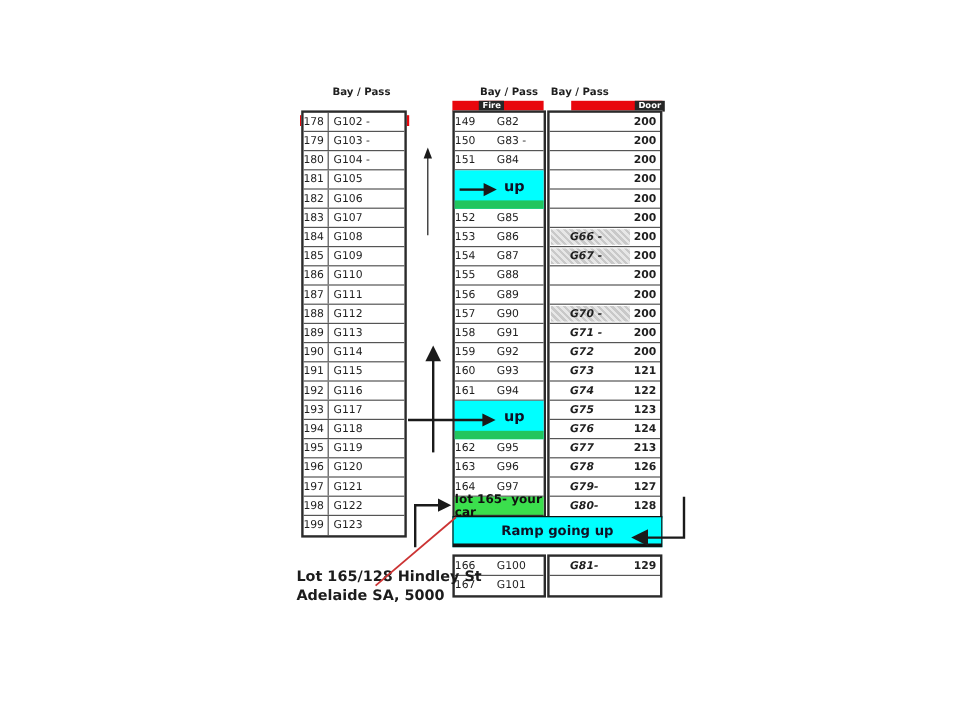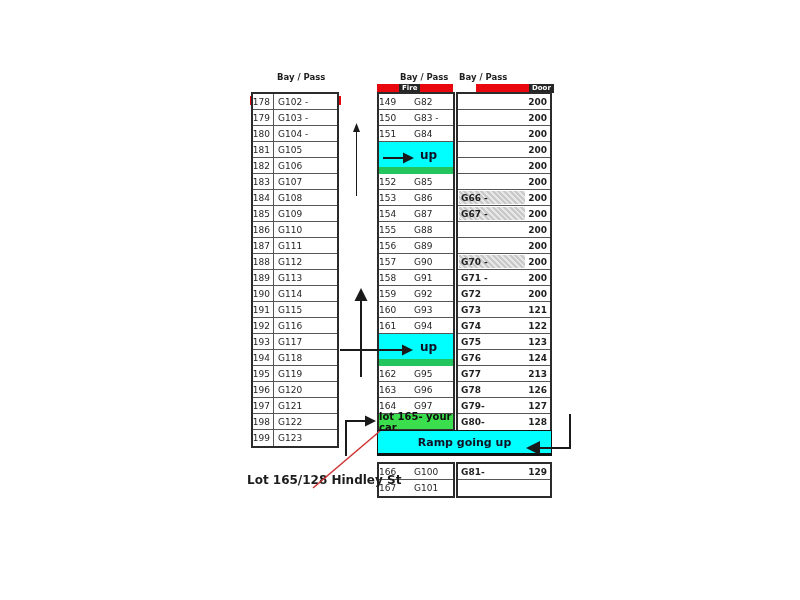--- a/index.html
+++ b/index.html
@@ -19,21 +19,21 @@
   .bay{width:21px;height:100%;display:flex;align-items:center;justify-content:flex-end;
        padding-right:3px;border-right:1px solid #555;box-sizing:border-box;}
   .code{padding-left:4px;white-space:nowrap;}
   
   .mbay{width:21px;padding-left:0;box-sizing:border-box;}
   .mcode{padding-left:14px;white-space:nowrap;}
   
   .rrow{display:flex;align-items:center;justify-content:space-between;height:16px;
         box-sizing:border-box;border-bottom:1px solid #555;font-size:9px;font-weight:bold;
         position:relative;}
-  .rcode{padding-left:3px;position:relative;z-index:2;white-space:nowrap;}
+  .rcode{padding-left:17px;position:relative;z-index:2;white-space:nowrap;font-style:italic;}
   .rnum{padding-right:3px;position:relative;z-index:2;}
   .rrow.hatch::before{content:"";position:absolute;left:1px;top:1px;bottom:1px;width:72%;
         background:repeating-linear-gradient(45deg,#c9c9c9 0 2px,#e7e7e7 2px 4px);z-index:1;}
   
   .upblock{height:32px;background:#00ffff;border-bottom:7px solid #22c55e;position:relative;box-sizing:border-box;}
   .uplabel{position:absolute;left:41px;top:50%;transform:translateY(-50%);
            font-size:12px;font-weight:bold;color:#101024;}
   .lotrow{height:16px;background:#3bdf4d;display:flex;align-items:center;justify-content:center;
           font-size:10px;font-weight:bold;color:#101010;box-sizing:border-box;border-bottom:1px solid #333;}
   
@@ -344,20 +344,21 @@
       </div>
       <div class="rrow">
         <span class="rcode"></span>
         <span class="rnum"></span>
       </div>
     </div>
 </div>
 
 <div class="address">
   <div>Lot 165/128 Hindley St</div>
+  <div>Adelaide SA, 5000</div>
 </div>
 
 <svg class="overlay" viewBox="0 0 800 600" xmlns="http://www.w3.org/2000/svg">
   <g stroke="#1a1a1a" fill="#1a1a1a">
     <line x1="356.5" y1="196" x2="356.5" y2="131" stroke-width="1"></line>
     <polygon points="356.5,123 353,132 360,132" stroke="none"></polygon>
   </g>
   <g stroke="#1a1a1a" fill="#1a1a1a">
     <line x1="361" y1="377" x2="361" y2="299" stroke-width="2"></line>
     <polygon points="361,288 354.5,301 367.5,301" stroke="none"></polygon>

